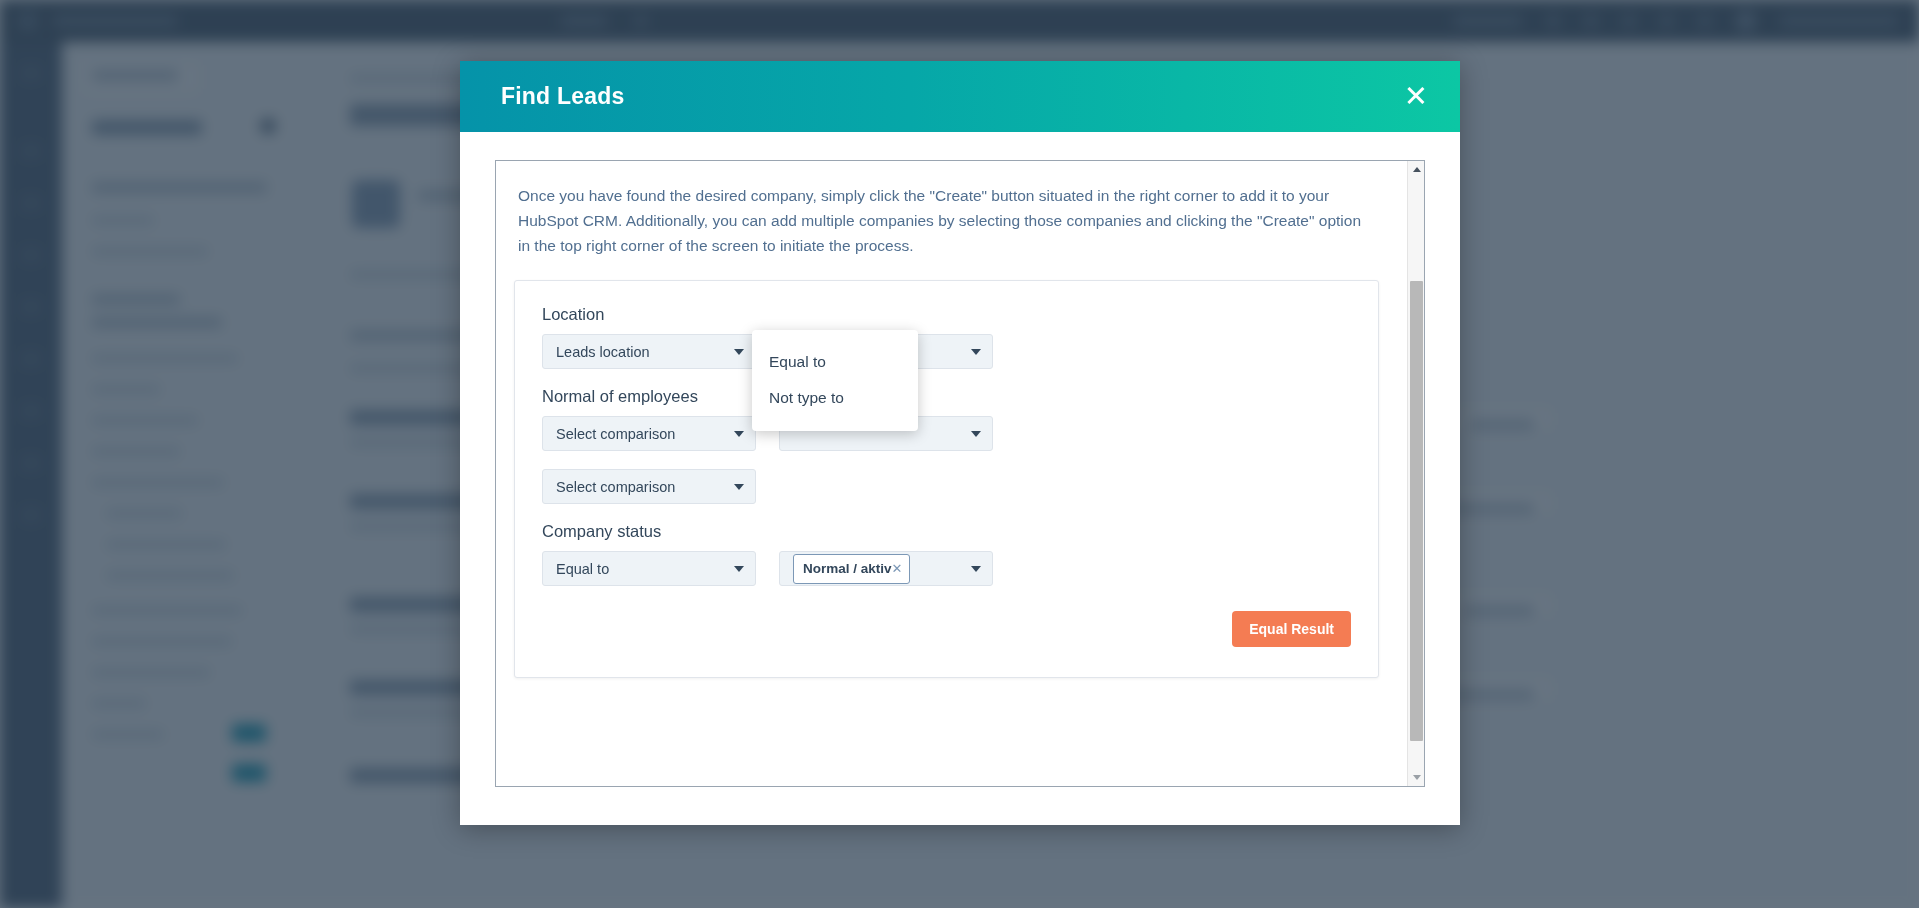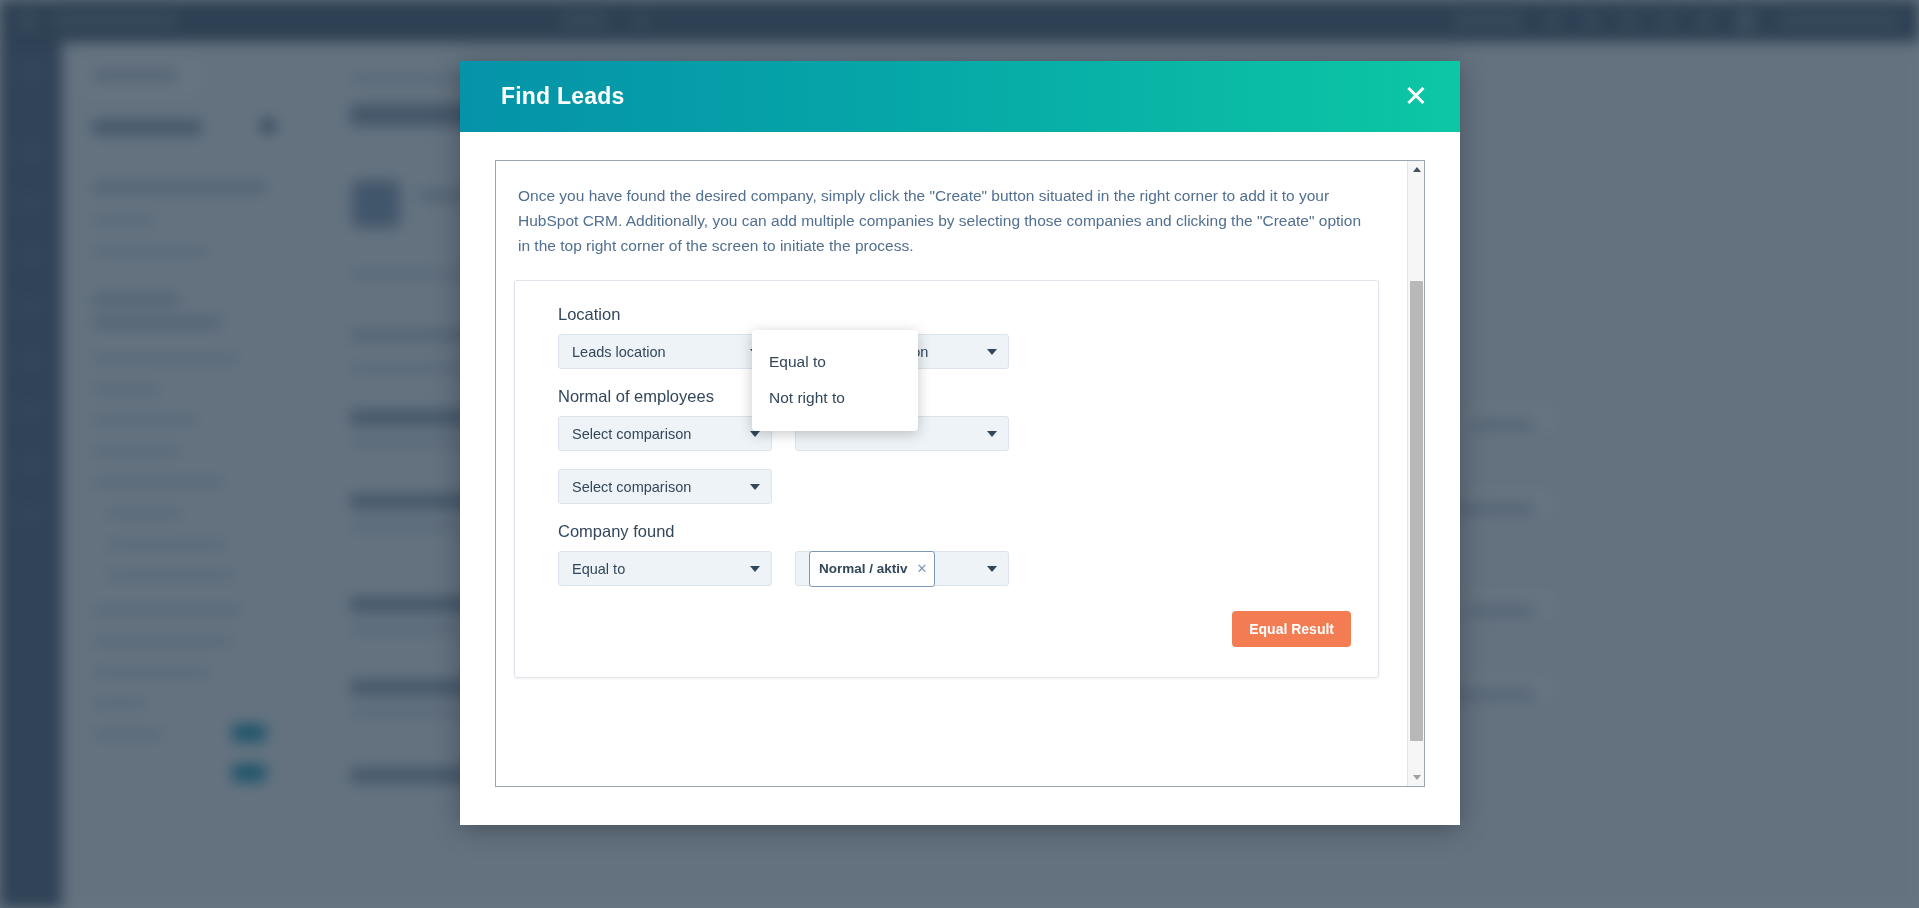--- a/index.html
+++ b/index.html
@@ -171,21 +171,21 @@
   #filters-card {
     margin-top: 22px;
     border: 1px solid #e1e5eb;
     border-radius: 3px;
     background: #ffffff;
     box-shadow: 0 1px 3px rgba(0,0,0,0.06);
     padding: 24px 27px 30px 27px;
     position: relative;
   }
 
-  .field-group { margin-bottom: 18px; position: relative; margin-left: 16px; }
+  .field-group { margin-bottom: 18px; position: relative; }
   .field-group:last-of-type { margin-bottom: 0; }
 
   .field-label {
     font-size: 16.5px;
     color: #33475b;
     margin-bottom: 10px;
     display: block;
   }
 
   .field-row { display: flex; gap: 23px; }
@@ -215,29 +215,28 @@
     border-left: 5px solid transparent;
     border-right: 5px solid transparent;
     border-top: 6px solid #33475b;
     flex: 0 0 auto;
     margin-left: 8px;
   }
 
   .tag-chip {
     display: inline-flex;
     align-items: center;
-    gap: 9px;
     border: 1px solid #7c98b6;
     border-radius: 3px;
     background: #ffffff;
     padding: 2px 7px 2px 9px;
     font-size: 13.5px;
     color: #33475b;
     font-weight: bold;
-    height: 36px;
+    height: 30px;
   }
   .tag-x {
     color: #7c98b6;
     font-size: 13px;
     line-height: 1;
     cursor: pointer;
     font-weight: normal;
   }
 
   #comparison-dropdown {
@@ -462,39 +461,39 @@
           <div class="field-group">
             <div class="field-row">
               <div class="select-box">
                 <span class="select-text">Select comparison</span>
                 <span class="caret"></span>
               </div>
             </div>
           </div>
 
           <div class="field-group">
-            <span class="field-label">Company found</span>
+            <span class="field-label">Company status</span>
             <div class="field-row">
               <div class="select-box">
                 <span class="select-text">Equal to</span>
                 <span class="caret"></span>
               </div>
               <div class="select-box">
                 <span class="tag-chip">
                   <span>Normal / aktiv</span>
                   <span class="tag-x">✕</span>
                 </span>
                 <span class="caret"></span>
               </div>
             </div>
           </div>
 
           <div id="comparison-dropdown">
             <div class="dd-item">Equal to</div>
-            <div class="dd-item">Not right to</div>
+            <div class="dd-item">Not type to</div>
           </div>
 
           <div id="result-row">
             <button id="show-result-btn">Equal Result</button>
           </div>
 
         </div>
       </div>
 
       <div id="scrollbar">

